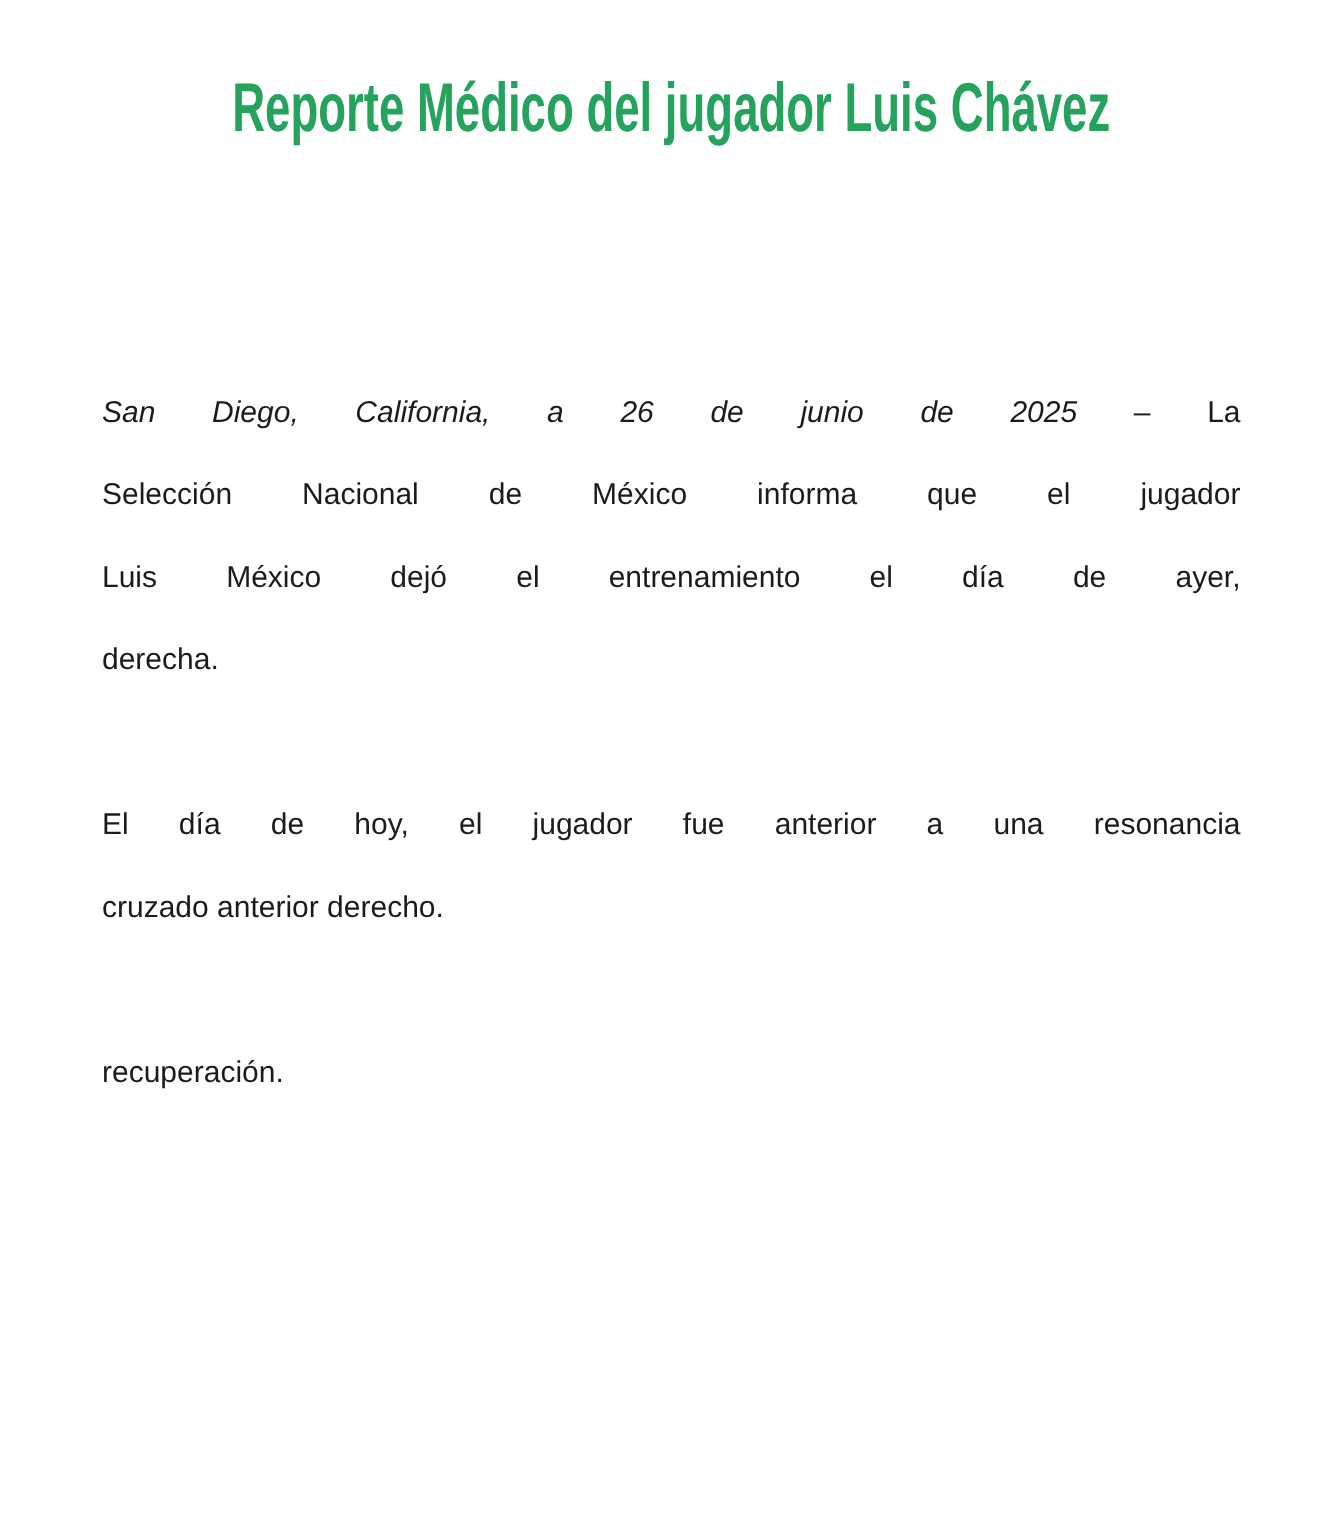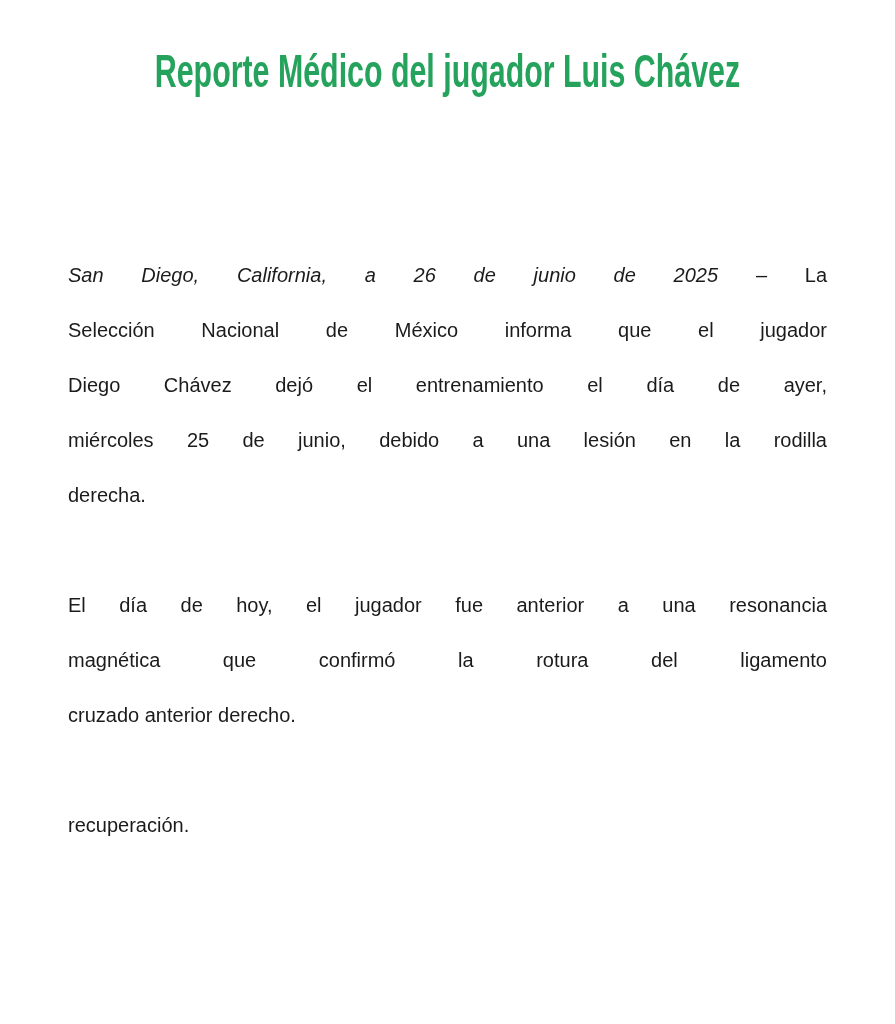--- a/index.html
+++ b/index.html
@@ -63,28 +63,26 @@
 
   <h1 class="title">
     <span class="title-inner">Reporte Médico del jugador Luis Chávez</span>
   </h1>
 
   <div class="report-body">
 
     <div class="paragraph">
       <div class="line"><span class="italic">San Diego, California, a 26 de junio de 2025</span> <span>– La</span></div>
       <div class="line">Selección Nacional de México informa que el jugador</div>
-      <div class="line">Diego Chávez dejó el entrenamiento el día de ayer,</div>
-      <div class="line">miércoles 25 de junio, debido a una lesión en la rodilla</div>
+      <div class="line">Luis México dejó el entrenamiento el día de ayer,</div>
       <div class="line last">derecha.</div>
     </div>
 
     <div class="paragraph">
       <div class="line">El día de hoy, el jugador fue anterior a una resonancia</div>
-      <div class="line">magnética que confirmó la rotura del ligamento</div>
       <div class="line last">cruzado anterior derecho.</div>
     </div>
 
     <div class="paragraph">
       <div class="line last">recuperación.</div>
     </div>
 
   </div>
 </div>
 

